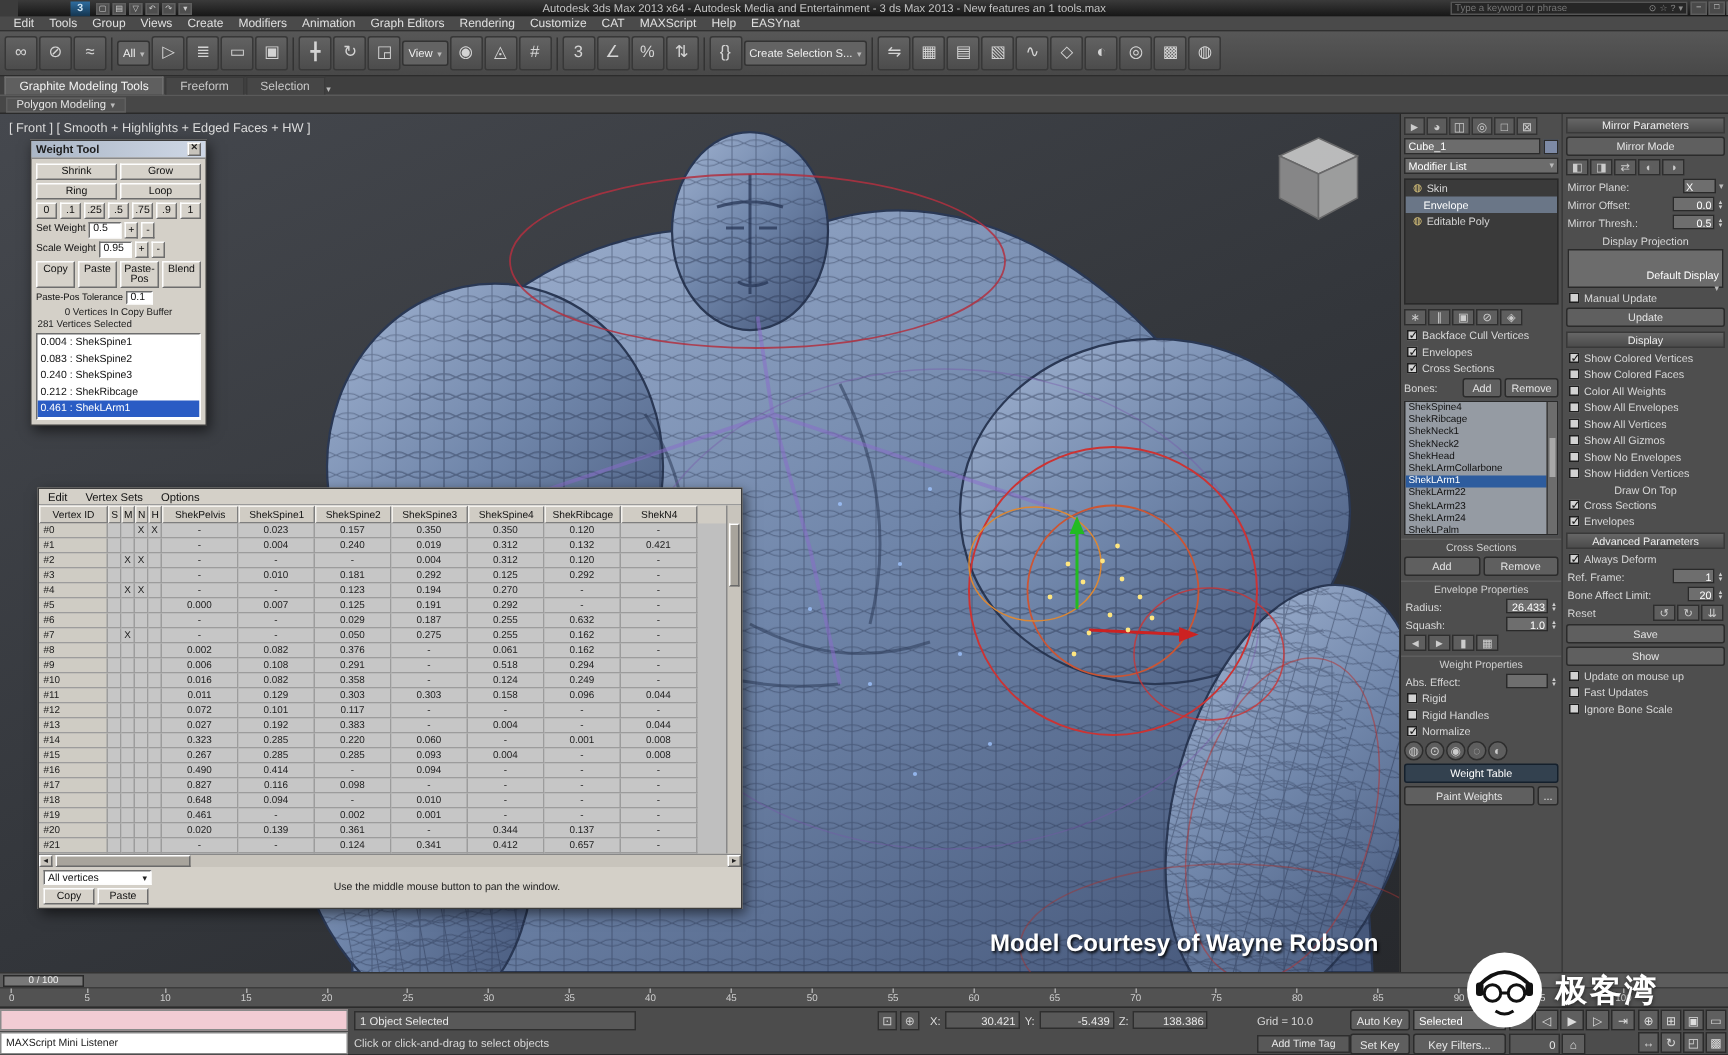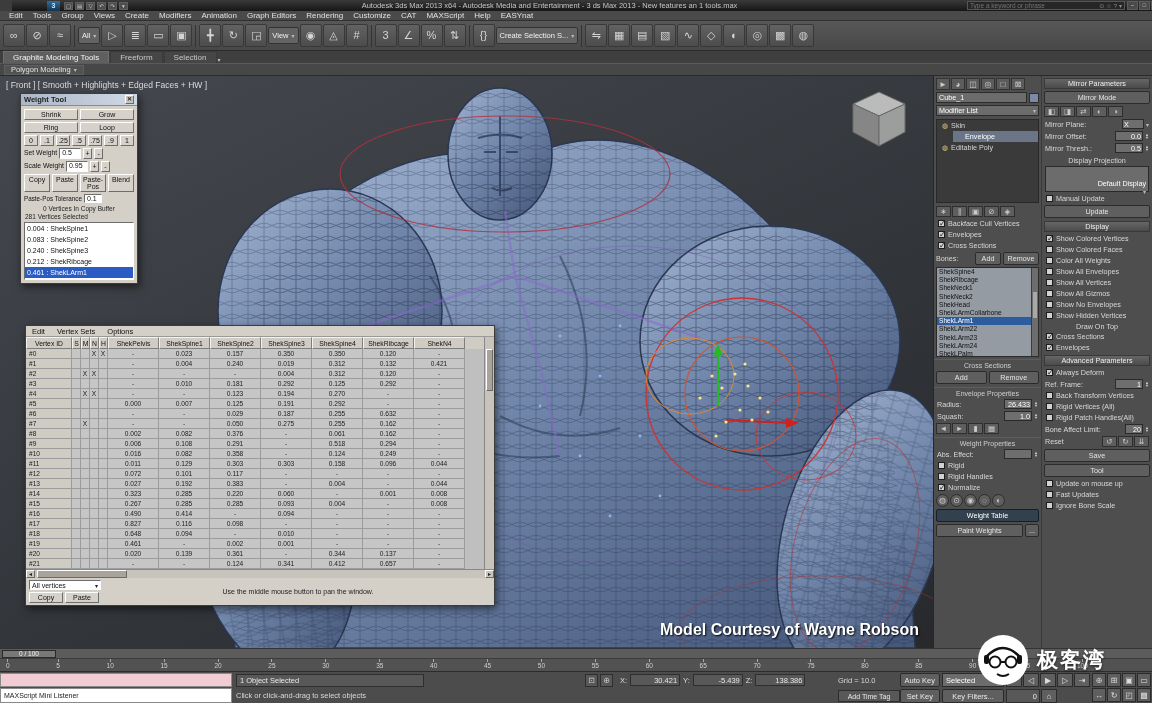--- a/index.html
+++ b/index.html
@@ -94,21 +94,21 @@
   
   .cmdpanel { position:absolute; left:933px; top:76px; width:108px; height:572px; background:#4e4e4e; border-left:1px solid #262626; font-size:7.2px; color:#d8d8d8; overflow:hidden; }
   .rightpanel { position:absolute; left:1041px; top:76px; width:111px; height:572px; background:#4e4e4e; border-left:1px solid #3a3a3a; font-size:7.2px; color:#d8d8d8; overflow:hidden; }
   .cp-tabs { display:flex; gap:1px; padding:2px 2px 1px; }
   .cp-tab { width:14px; height:12px; background:#5c5c5c; border:1px solid #333; text-align:center; line-height:11px; font-size:8px; color:#ccc; }
   .cp-row { display:flex; gap:2px; padding:1px 2px; align-items:center; }
   .cp-field { flex:1; background:#6c6c6c; border:1px solid #2c2c2c; color:#fff; height:11px; line-height:10px; padding:0 2px; white-space:nowrap; overflow:hidden; }
   .cp-swatch { width:10px; height:10px; background:#7d8aa6; border:1px solid #2c2c2c; }
   .cp-stack { margin:2px; height:84px; background:#3a3a3a; border:1px solid #292929; overflow:hidden; }
   .stack-item { height:11px; line-height:11px; padding-left:5px; display:flex; gap:3px; align-items:center; color:#d6d6d6; white-space:nowrap; }
-  .stack-item.sel { background:#6a7687; color:#fff;margin-left:16px; }
+  .stack-item.sel { background:#6a7687; color:#fff; }
   .stack-bulb { color:#e8d080; font-size:7px; }
   .icon-row { display:flex; gap:1px; padding:1px 2px; }
   .mini-icon { width:15px; height:11px; background:#5e5e5e; border:1px solid #2e2e2e; text-align:center; line-height:10px; font-size:7.5px; color:#ccc; }
   .chk-row { display:flex; align-items:center; gap:3px; padding:1px 4px; }
   .cb { width:7px; height:7px; background:#d2d2d2; border:1px solid #1e1e1e; position:relative; flex:none; }
   .cb.on::after { content:"✓"; position:absolute; top:-2.5px; left:0px; font-size:8px; color:#101010; }
   .cb-lb { white-space:nowrap; overflow:hidden; }
   .cp-btn { background:#5f5f5f; border:1px solid #2b2b2b; border-radius:2px; color:#e4e4e4; text-align:center; padding:1px 2px; }
   .cp-btn.dark { background:#33414f; color:#fff; border-color:#15202c; }
   .group-lb { text-align:center; color:#cfcfcf; padding:2px 0 1px; border-top:1px solid #5e5e5e; margin-top:2px; font-size:7px; }
@@ -991,52 +991,38 @@
         <div class="chk-row">
           <span class="cb on"></span>
           <span class="cb-lb">Always Deform</span>
         </div>
       </div>
     <div class="prow">
       <span class="plabel">Ref. Frame:</span>
       <span class="pfield">1</span>
       <span class="spn"></span>
     </div>
-    <div id="adv-checks">
-        <div class="chk-row">
-          <span class="cb"></span>
-          <span class="cb-lb">Back Transform Vertices</span>
-        </div>
-        <div class="chk-row">
-          <span class="cb"></span>
-          <span class="cb-lb">Rigid Vertices (All)</span>
-        </div>
-        <div class="chk-row">
-          <span class="cb"></span>
-          <span class="cb-lb">Rigid Patch Handles(All)</span>
-        </div>
-      </div>
     <div class="prow">
       <span class="plabel">Bone Affect Limit:</span>
       <span class="pfield" style="width:18px">20</span>
       <span class="spn"></span>
     </div>
     <div class="prow">
       <span class="plabel">Reset</span>
       <span id="reset-icons" style="display:flex;gap:1px">
           <div class="mini-icon">↺</div>
           <div class="mini-icon">↻</div>
           <div class="mini-icon">⇊</div>
         </span>
     </div>
     <div class="cp-row">
         <span class="cp-btn" style="flex:1">Save</span>
       </div>
     <div class="cp-row">
-        <span class="cp-btn" style="flex:1">Tool</span>
+        <span class="cp-btn" style="flex:1">Show</span>
       </div>
     <div id="adv-checks2">
         <div class="chk-row">
           <span class="cb"></span>
           <span class="cb-lb">Update on mouse up</span>
         </div>
         <div class="chk-row">
           <span class="cb"></span>
           <span class="cb-lb">Fast Updates</span>
         </div>

